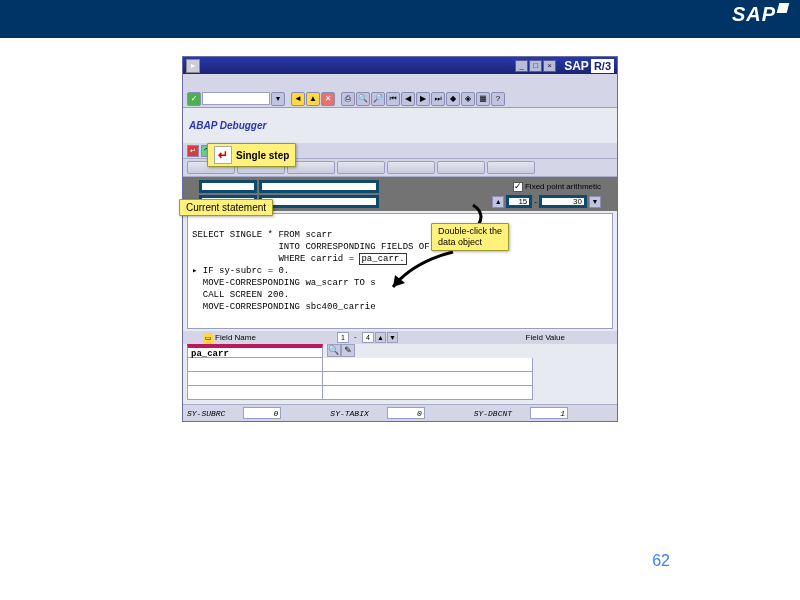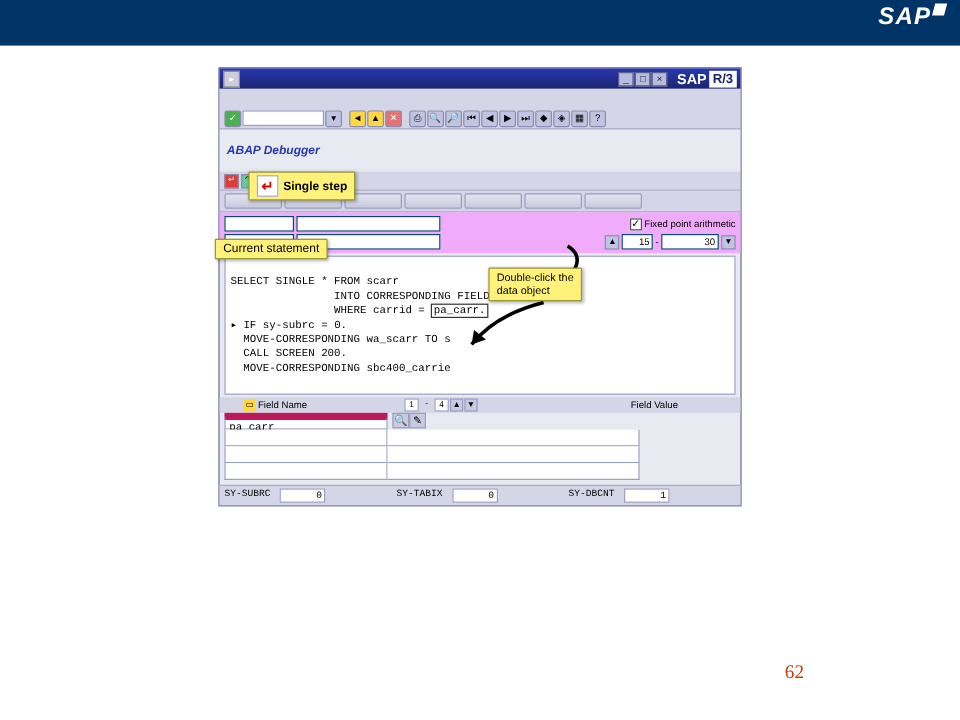--- a/index.html
+++ b/index.html
@@ -23,41 +23,41 @@
   .tool-btn.yellow { background: #ffd740; }
   .tool-btn.red { background: #e57373; color:#fff; }
   .sub-title { color: #2838b0; font-style: italic; font-weight: bold; font-size: 10px; padding: 12px 6px; background: #e8eaf1; }
   .secondary-bar { display: flex; align-items: center; background: #d4d5e6; height: 16px; padding: 0 4px; gap: 2px; border-bottom: 1px solid #aaadc8; }
   .small-btn { width: 12px; height: 12px; background: #c1c4e0; border: 1px solid #8a8db0; font-size: 7px; text-align:center; line-height:10px; }
   .small-btn.red { background:#d93c3c; color:#fff; }
   .small-btn.grn { background:#6c9; }
   .watchpoint { background: #fff; border: 1px solid #9a9dc4; font-size: 8px; padding: 0 4px; display: flex; align-items:center; gap:2px;}
   .button-row { display: flex; background: #d4d5e6; padding: 2px 4px; gap: 2px; border-bottom: 1px solid #aaadc8; }
   .blank-btn { width: 48px; height: 13px; background: linear-gradient(#e4e5f0,#c8cadd); border: 1px solid #9a9dc4; border-radius: 2px; }
-  .fields-area { background: #f0abfc; padding: 2px 4px; }
+  .fields-area { background: #737373; padding: 2px 16px; }
   .field-row { display: flex; align-items: center; height: 15px; gap: 2px; }
-  .field-row input { border: 1px solid #0c4a6e; background: #fff; height: 13px; font-size: 8px; padding: 0 2px; }
+  .field-row input { border: 3px solid #0c4a6e; background: #fff; height: 13px; font-size: 8px; padding: 0 2px; }
   .code-area { background: #fff; border: 1px solid #9a9dc4; margin: 2px 4px; padding: 3px 4px; font-family: 'Courier New', monospace; font-size: 9px; line-height: 12px; white-space: pre; position: relative; }
   .code-area .hl { border: 1px solid #333; padding: 0 1px; }
   .table-header { display: flex; align-items: center; background: #d4d5e6; padding: 1px 20px; font-size: 8px; gap: 2px; }
   .table-header .lbl { flex: 0 0 120px; }
   .nav-box { display: flex; align-items: center; gap: 1px; }
   .nav-box span { width: 11px; height: 11px; border: 1px solid #9a9dc4; background: #c8cadd; text-align: center; line-height: 9px; font-size: 7px; }
   .nav-box input { width: 12px; height: 11px; border: 1px solid #9a9dc4; font-size: 7px; text-align: center; }
   .grid { margin: 0 4px; }
   .grid-row { display: flex; height: 14px; }
   .grid-row div { border: 1px solid #9a9dc4; border-top: none; background: #fff; font-family: 'Courier New', monospace; font-size: 9px; padding: 0 3px; line-height: 13px; }
   .grid-row div:first-child { width: 136px; }
   .grid-row div:nth-child(2) { width: 210px; border-left: none; }
-  .grid .grid-row:first-child div { border-top: 6px solid #be185d; }
+  .grid .grid-row:first-child div { border-top: 4px solid #be185d; font-weight: bold; }
   .status-row { display: flex; background: #d4d5e6; padding: 2px 4px; font-size: 8px; font-family: 'Courier New', monospace; gap: 4px; border-top: 1px solid #aaadc8; }
-  .status-row .cell { display: flex; gap: 8px; flex: 1; }
+  .status-row .cell { display: flex; align-items: center; gap: 18px; flex: 1; font-style: italic; }
   .status-row .val { background: #fff; border: 1px solid #9a9dc4; width: 38px; height: 12px; text-align: right; padding: 0 2px; line-height: 11px; }
   .callout { position: absolute; background: #fff17a; border: 1px solid #999933; padding: 2px 6px; font-size: 10px; border-radius: 1px; box-shadow: 1px 1px 3px rgba(0,0,0,.3); z-index: 10; }
-  .page-num { position: absolute; bottom: 30px; right: 130px; font-size: 16px; color: #c2410c; font-family: Liberation Serif, serif; }
+  .page-num { position: absolute; bottom: 30px; right: 130px; font-size: 16px; color: #3b82f6; }
   .tbicon { width:14px; height:14px; display:inline-block; border:1px solid #888; background:#ccd; text-align:center; line-height:12px; font-size:8px; }
   .mag { width: 14px; height: 13px; border: 1px solid #9a9dc4; background: #c8cadd; text-align: center; line-height: 11px; font-size: 9px; }
   .arrow-path { position: absolute; z-index: 5; pointer-events: none; }
   .checkbox { width:10px; height:10px; border:1px solid #555; background:#fff; display:inline-block; position:relative; }
   .checkbox.checked::after { content:'✓'; position:absolute; top:-2px; left:0; font-size:9px; }
   .dash-icon { width:10px; height:10px; background:#ffd740; display:inline-block; text-align:center; line-height:9px; font-size:7px;}
 </style>
 </head>
 <body>
 
@@ -209,21 +209,21 @@
         </div>
     </div>
 
     <div class="callout" style="top:86px;left:24px;font-weight:bold;display:flex;align-items:center;gap:4px;">
       <span style="width:18px;height:18px;background:#fff;border:1px solid #aaa;display:inline-flex;align-items:center;justify-content:center;color:#d00;font-size:12px">↵</span>
       <span>Single step</span>
     </div>
     <div class="callout" style="top:142px;left:-4px">
       <span>Current statement</span>
     </div>
-    <div class="callout" style="top:166px;left:224px;font-size:9px;line-height:11px;white-space:pre"><span>Double-click the
+    <div class="callout" style="top:166px;left:248px;font-size:9px;line-height:11px;white-space:pre"><span>Double-click the
 data object</span></div>
 
     <svg class="arrow-path" style="top:140px;left:220px" width="120" height="100">
       <path d="M70,8 Q90,20 60,45" stroke="#000" stroke-width="3" fill="none"></path>
       <polygon points="60,45 55,35 68,38" fill="#000"></polygon>
     </svg>
     <svg class="arrow-path" style="top:190px;left:190px" width="120" height="60">
       <path d="M80,5 Q40,15 20,40" stroke="#000" stroke-width="3" fill="none"></path>
       <polygon points="20,40 22,28 32,36" fill="#000"></polygon>
     </svg>

